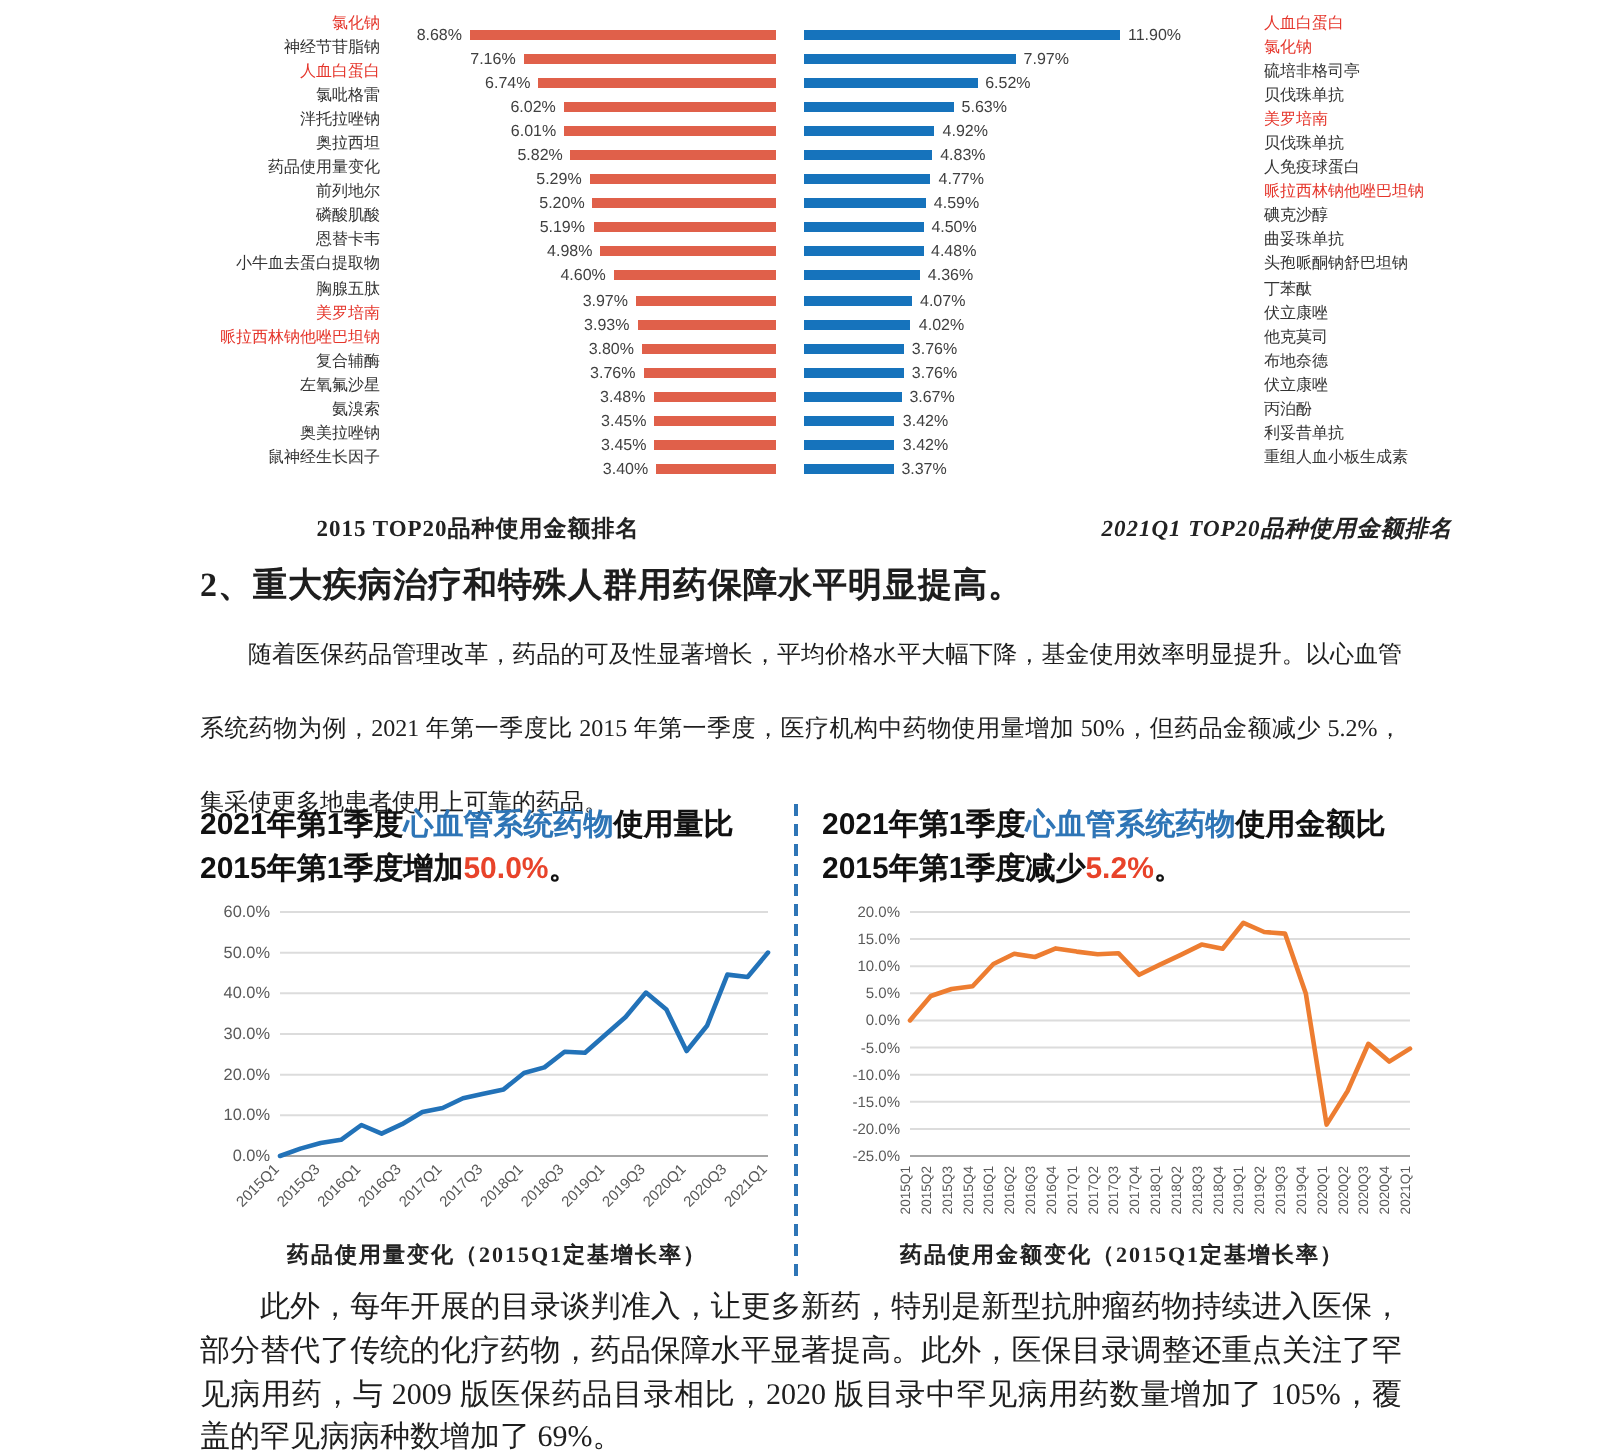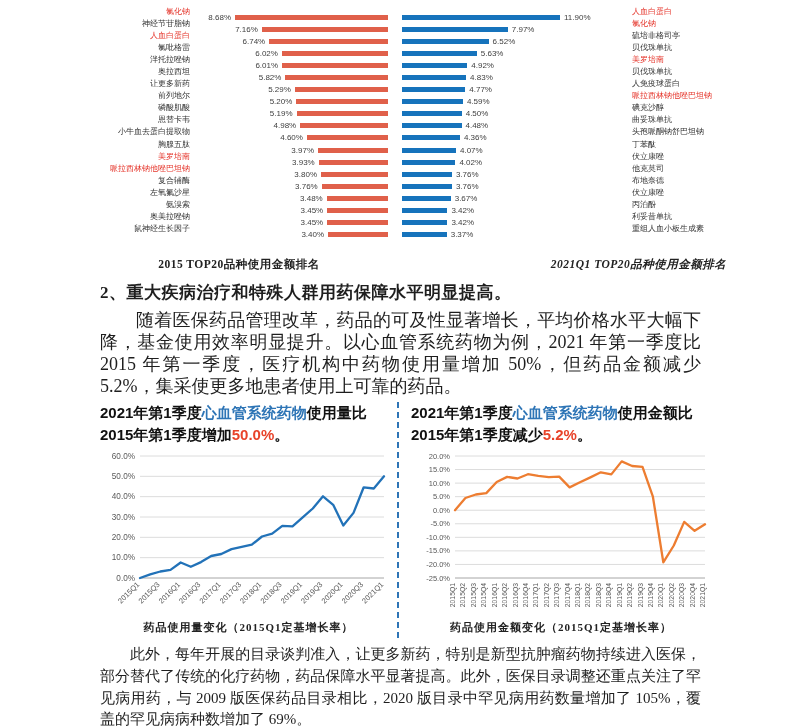--- a/index.html
+++ b/index.html
@@ -25,21 +25,21 @@
   .bbar{height:5px;flex:none;}
   .bcaption{margin-top:22px;text-align:center;font-weight:bold;font-size:11.5px;
             letter-spacing:0.5px;color:#222;}
   .bc-right .bcaption{padding-left:85px;font-style:italic;}
 
   
   .heading{position:absolute;top:281px;left:100px;width:600px;margin:0;
            font-size:17px;font-weight:bold;letter-spacing:0.5px;}
   .para{position:absolute;left:100px;width:601px;margin:0;text-align:justify;
         text-indent:2em;}
-  #para1{top:309px;font-size:18px;line-height:22px;}
+  #para1{top:309px;font-size:12px;line-height:37px;}
   #para2{top:644px;font-size:15px;line-height:21.8px;}
 
   
   .panels{position:absolute;top:402px;left:100px;width:612px;display:flex;}
   .panel{flex:none;}
   .panel-left{width:297px;border-right:2px dashed var(--divider,#2E75B6);min-height:236px;}
   .panel-right{width:300px;padding-left:12px;min-height:236px;}
   .panel-title{font-family:"Liberation Sans",sans-serif;font-weight:bold;font-size:15px;
                line-height:22px;color:#111;width:292px;}
   .c-blue{color:var(--title-blue,#2E75B6);}
@@ -93,21 +93,21 @@
             </div>
           </div>
           <div class="brow">
             <span class="bname">奥拉西坦</span>
             <div class="barea left">
               <span class="bval">5.82%</span>
               <div class="bbar" style="width: 102.6px; background: rgb(224, 96, 74);"></div>
             </div>
           </div>
           <div class="brow">
-            <span class="bname">让更多新药</span>
+            <span class="bname">药品使用量变化</span>
             <div class="barea left">
               <span class="bval">5.29%</span>
               <div class="bbar" style="width: 93.2px; background: rgb(224, 96, 74);"></div>
             </div>
           </div>
           <div class="brow">
             <span class="bname">前列地尔</span>
             <div class="barea left">
               <span class="bval">5.20%</span>
               <div class="bbar" style="width: 91.7px; background: rgb(224, 96, 74);"></div>

